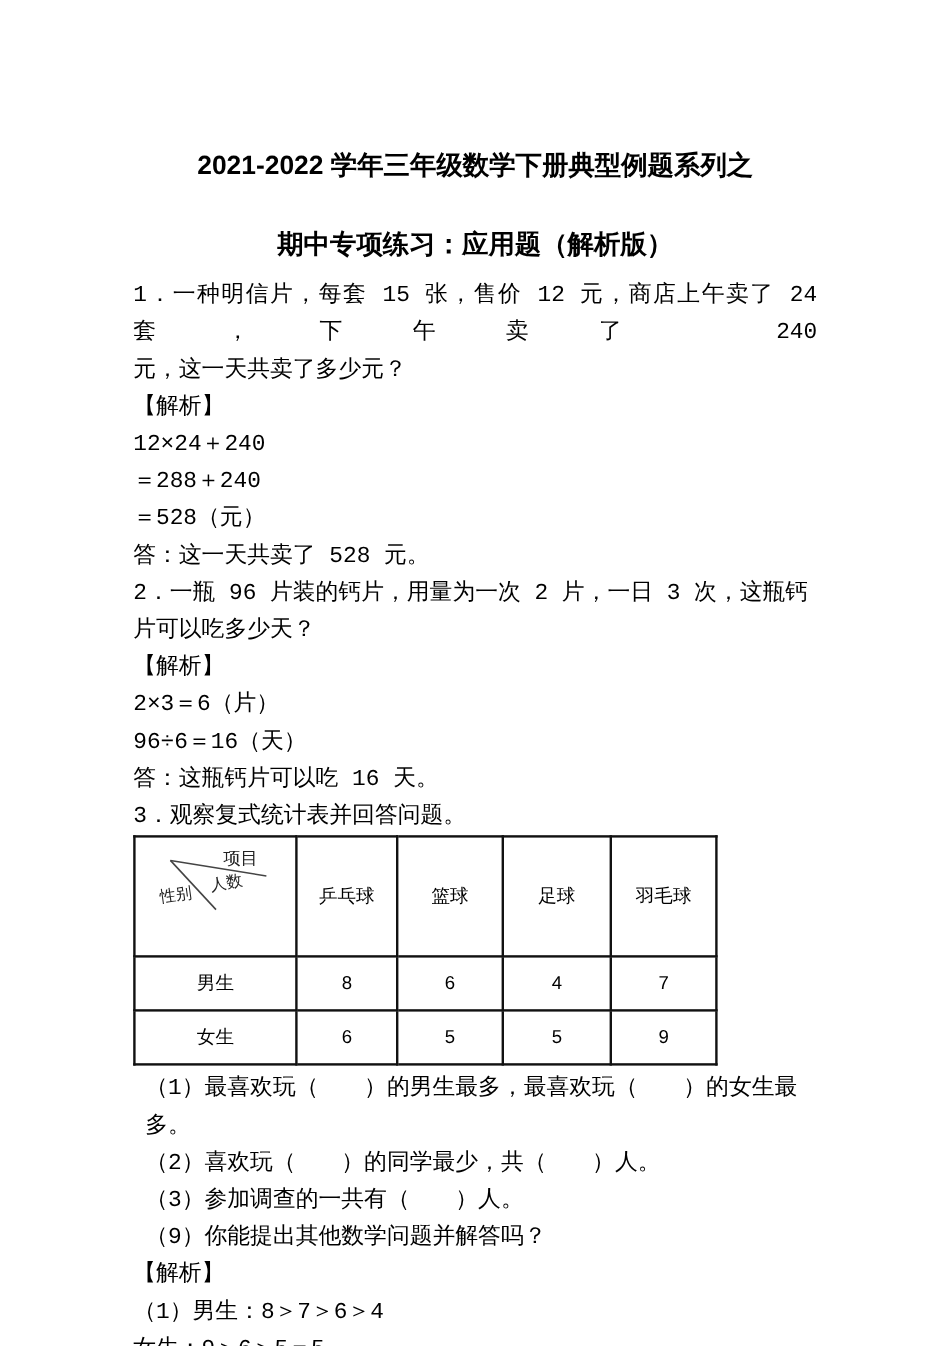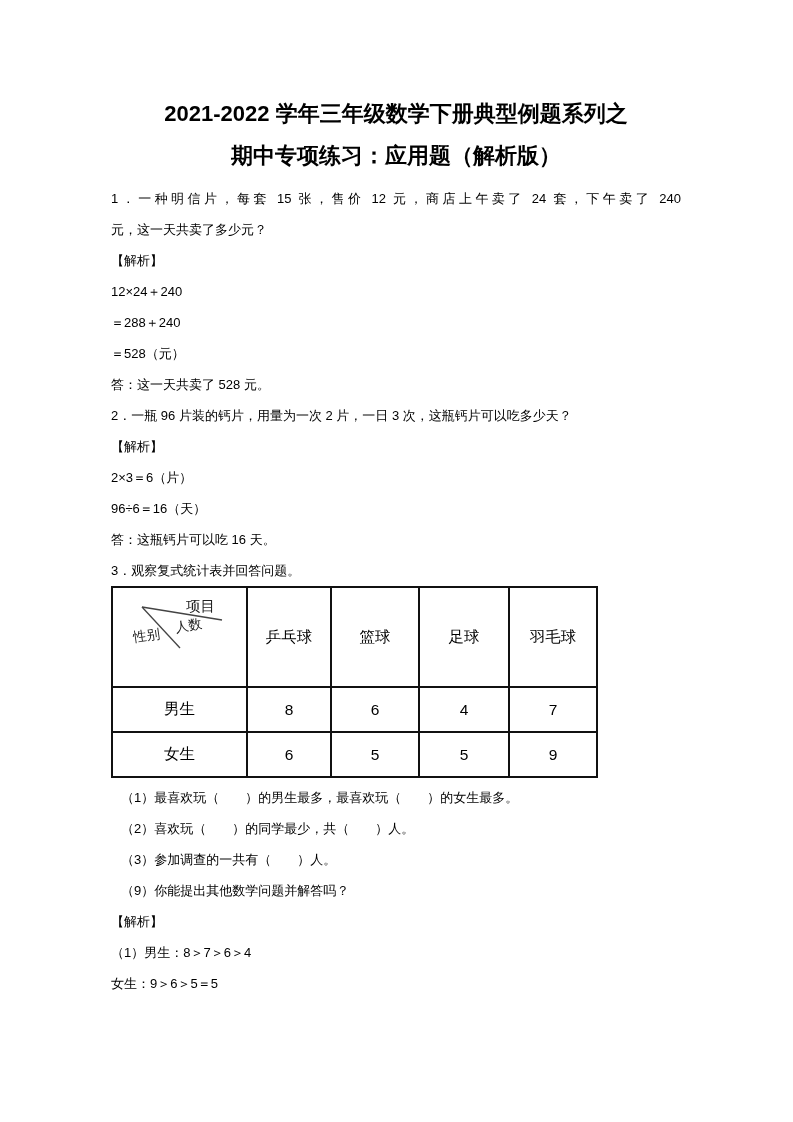--- a/index.html
+++ b/index.html
@@ -14,26 +14,27 @@
     font-family: "Liberation Sans", "DejaVu Sans", sans-serif;
     overflow: hidden;
   }
   .doc-title {
     margin: 0 0 6px 0;
     font-size: 22px;
     font-weight: bold;
     line-height: 42px;
     text-align: center;
   }
-  .title-line { display: block; }
+  .title-line { display: block; margin-top: 24px; }
   .line {
     margin: 0;
-    font-size: 13px;
+    font-size: 19px;
     line-height: 31px;
     white-space: pre-wrap;
+    font-family: Liberation Mono, monospace;
   }
   .justify-last {
     text-align: justify;
     text-align-last: justify;
   }
   .indent { padding-left: 10px; }
   .stat-table {
     border-collapse: collapse;
     table-layout: fixed;
     margin: 0 0 4px 0;

